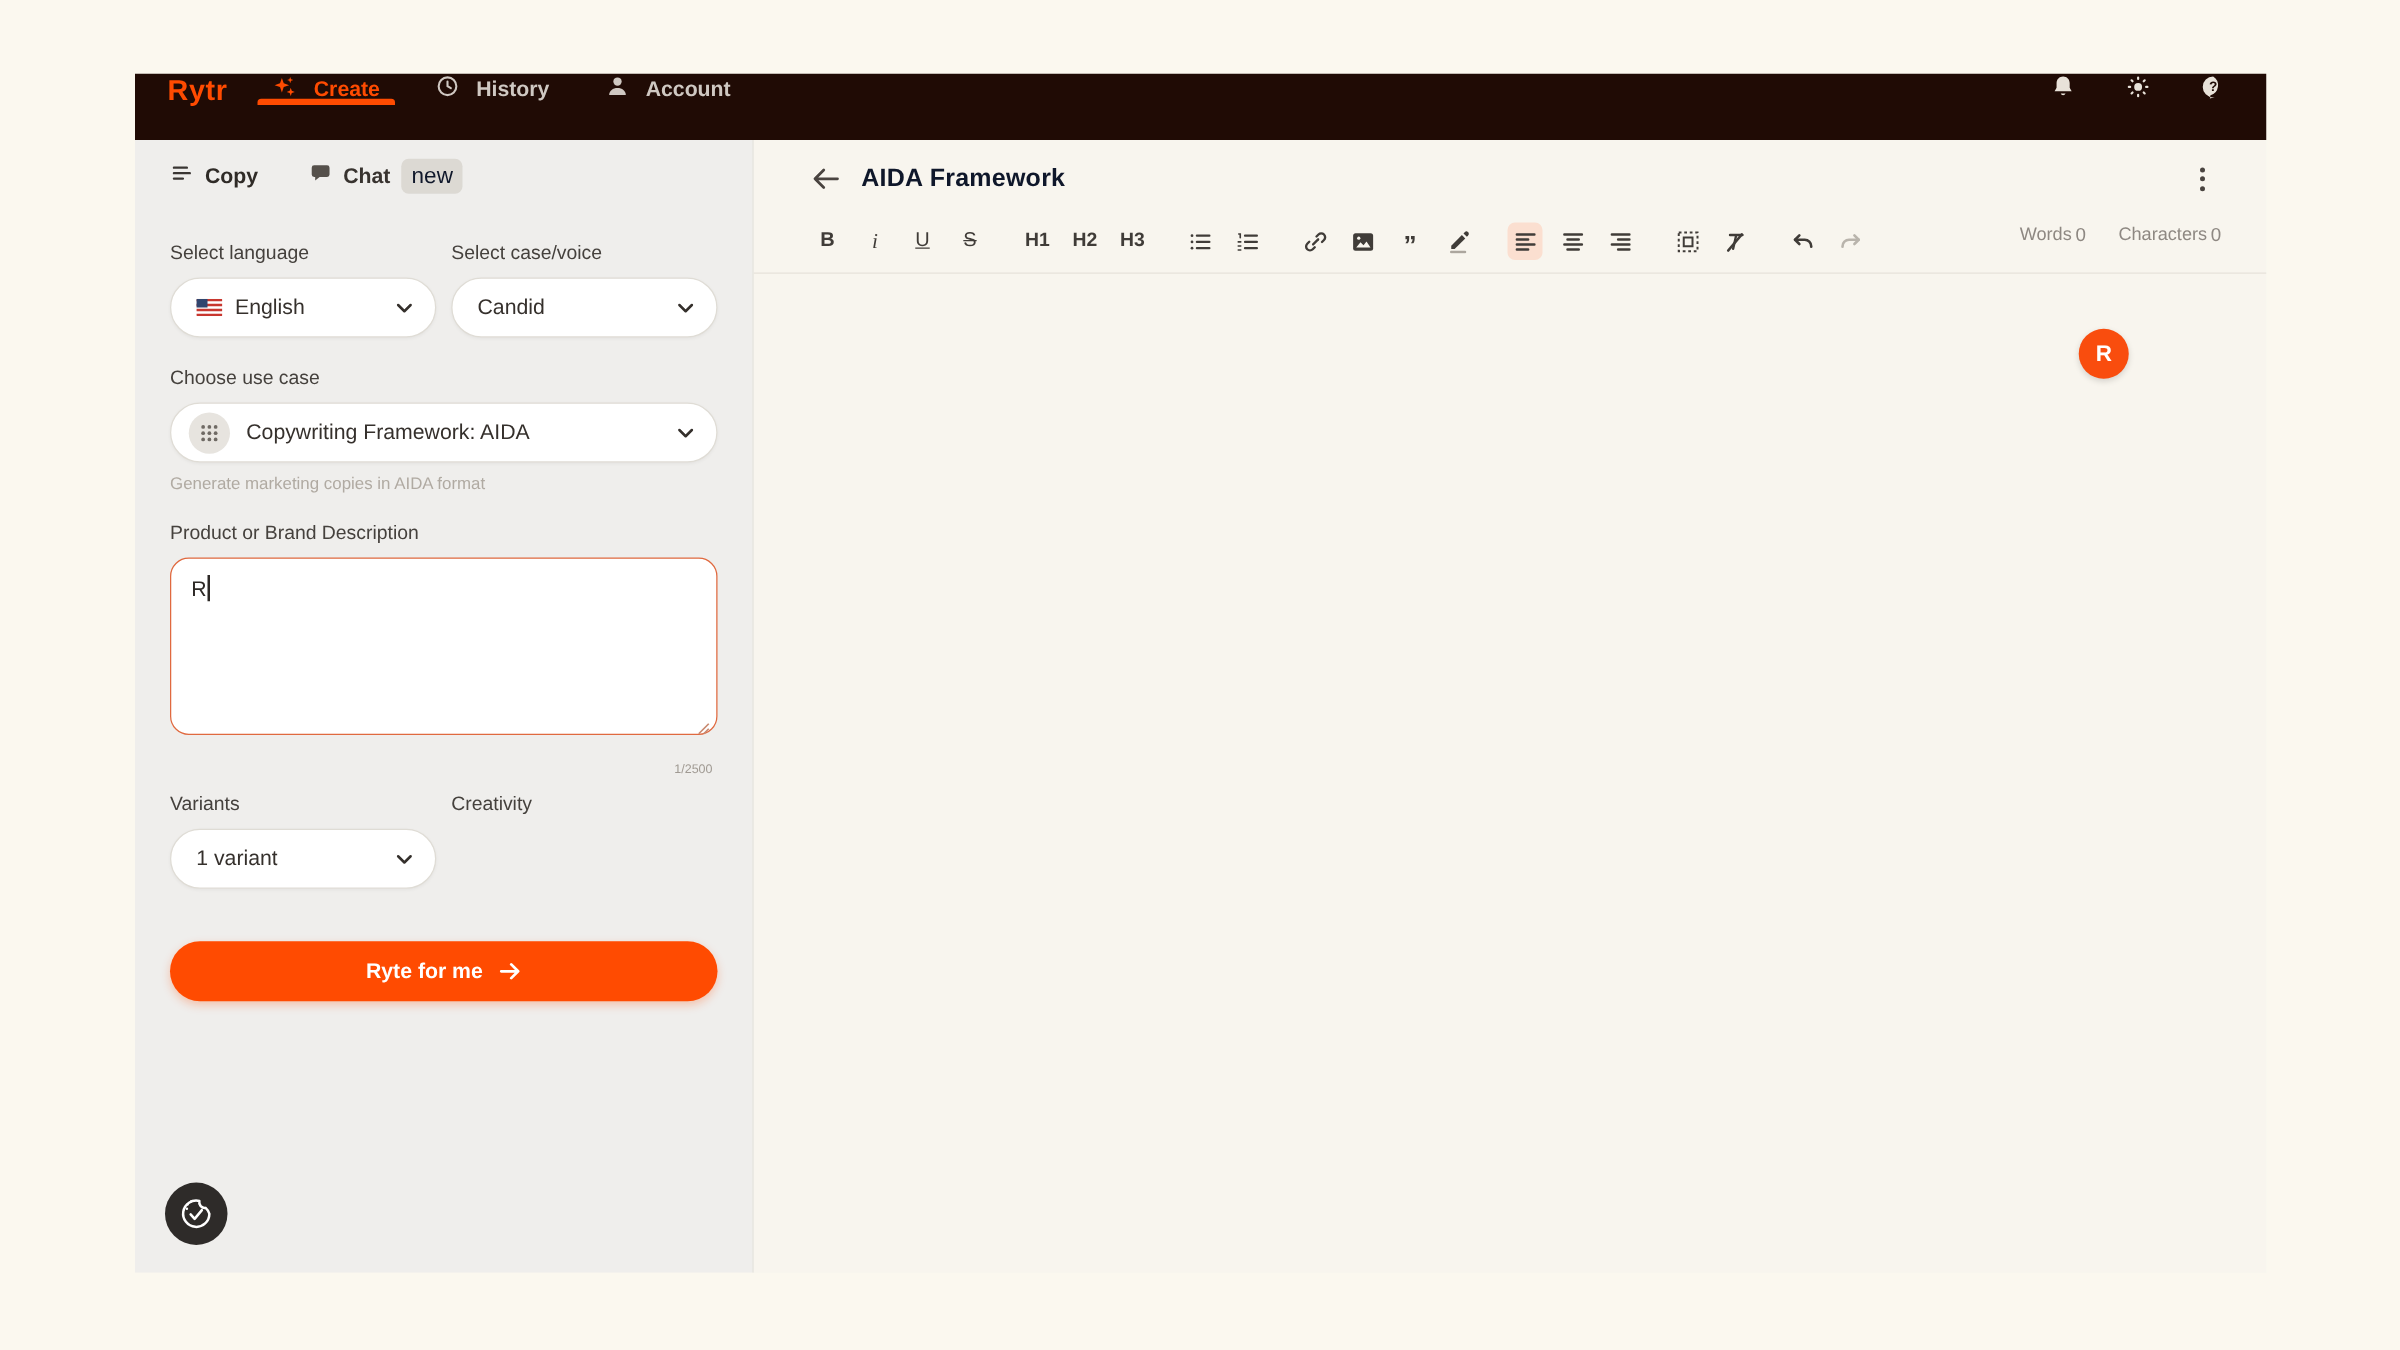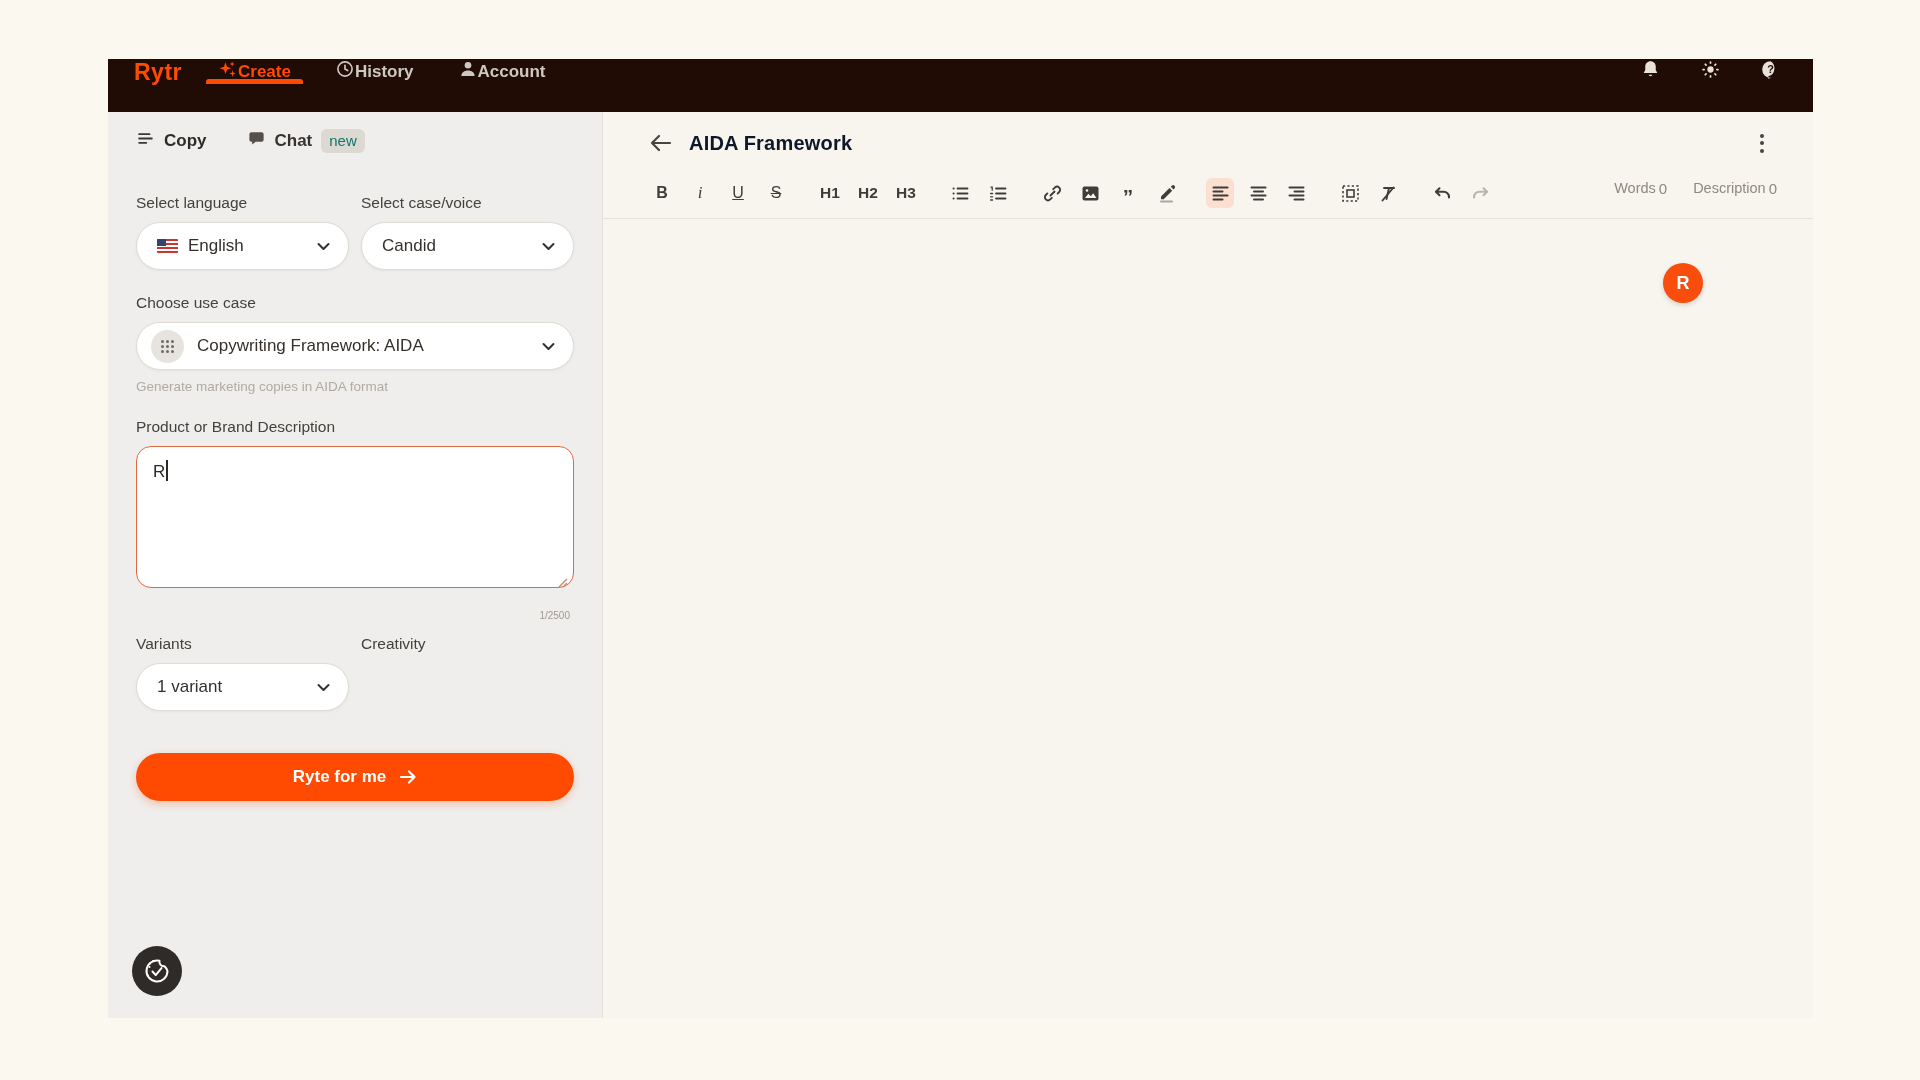--- a/index.html
+++ b/index.html
@@ -5,36 +5,36 @@
   * { margin:0; padding:0; box-sizing:border-box; }
   html,body { width:1920px; height:1080px; }
   body { background:#fbf8ef; font-family:"Liberation Sans", sans-serif; overflow:hidden; position:relative; }
 
   .app { position:absolute; left:108px; top:59px; width:1705px; height:959px; display:flex; flex-direction:column; background:#f8f5ee; }
 
   
   .navbar { height:53px; background:#200b05; display:flex; align-items:flex-start; flex:0 0 auto; }
   .logo { display:flex; align-items:center; margin-left:26px; color:#ff4b01; font-size:23px; font-weight:700; letter-spacing:.5px; }
   .nav-items { display:flex; align-items:stretch; margin-left:36px; gap:44px; }
-  .nav-item { display:flex; align-items:center; gap:0; color:#cfc8c2; font-size:17px; font-weight:600; position:relative; cursor:pointer; }
+  .nav-item { display:flex; align-items:center; gap:13px; color:#cfc8c2; font-size:17px; font-weight:600; position:relative; cursor:pointer; }
   .nav-item svg { width:20px; height:20px; }
   .nav-item.active { color:#ff4b01; }
   .nav-item.active::after { content:""; position:absolute; left:-12px; right:-12px; bottom:0; height:5px; background:#ff4b01; border-radius:3px 3px 0 0; }
   .nav-right { margin-left:auto; display:flex; align-items:center; gap:39px; padding-right:32px; color:#e8e2d9; }
   .nav-right svg { width:21px; height:21px; display:block; cursor:pointer; }
 
   .content { flex:1; display:flex; min-height:0; }
 
   
   .sidebar { width:495px; flex:0 0 auto; background:#efeeec; border-right:1px solid #e4e1da; position:relative; display:flex; flex-direction:column; }
   .tabs { height:58px; display:flex; align-items:center; padding-left:28px; gap:40px; }
   .tab { display:flex; align-items:center; gap:9px; font-size:17px; font-weight:700; color:#2f2b27; cursor:pointer; }
   .tab svg { width:19px; height:19px; }
   .tab.inactive { font-weight:600; color:#38332f; }
-  .badge-new { background:#dcd9d3; color:#0f766e; font-size:15px; font-weight:400; padding:3px 8px 4px; border-radius:6px; }
+  .badge-new { background:#dcd9d3; color:#0f172a; font-size:18px; font-weight:400; padding:3px 8px 4px; border-radius:6px; }
 
   .form { padding:24px 28px 0; }
   .field-row { display:flex; gap:12px; }
   .field { flex:1; min-width:0; }
   .field-label { font-size:15.5px; color:#45413d; margin-bottom:10px; }
   .select { height:48px; background:#fff; border:1px solid #dfdcd5; border-radius:24px; display:flex; align-items:center; padding:0 18px 0 20px; box-shadow:0 1px 3px rgba(0,0,0,.05); cursor:pointer; }
   .select .sel-text { font-size:17px; color:#35302c; white-space:nowrap; overflow:hidden; }
   .select .chev { margin-left:auto; flex:0 0 auto; }
   .chev svg { width:13px; height:9px; display:block; }
   .flag { width:21px; height:14px; margin-right:10px; flex:0 0 auto; border-radius:1px; overflow:hidden; }
@@ -390,21 +390,21 @@
                 <path d="M18.5 7.5h-9a6 6 0 0 0-6 6v.5"></path>
               </svg>
           </span>
         </div>
         <div class="stats">
           <div class="stat">
             <span class="lbl">Words</span>
             <span class="val">0</span>
           </div>
           <div class="stat">
-            <span class="lbl">Description</span>
+            <span class="lbl">Characters</span>
             <span class="val">0</span>
           </div>
         </div>
       </div>
 
       <div class="editor-body">
         <div class="rytr-avatar">R</div>
       </div>
     </div>
 

